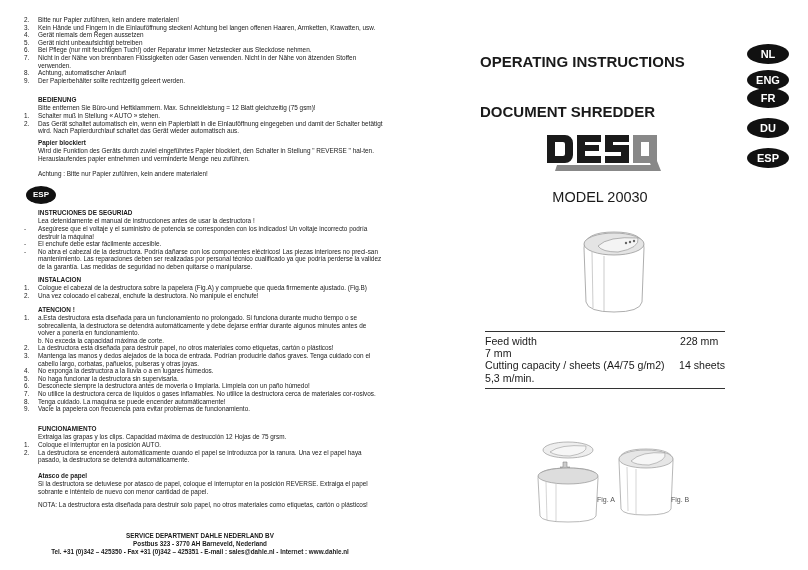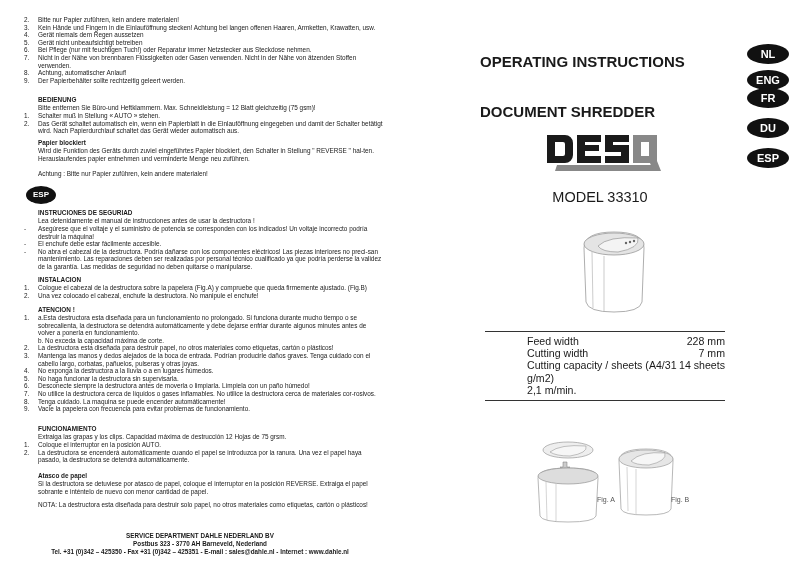--- a/index.html
+++ b/index.html
@@ -14,21 +14,21 @@
   .h { font-weight: bold; }
   .badge { background: #111; color: #fff; font-weight: bold; border-radius: 50%;
            display: flex; align-items: center; justify-content: center; position: absolute; }
   .esp-left { left: 26px; top: 186px; width: 30px; height: 18px; font-size: 8px; }
   .lang { left: 747px; width: 42px; height: 20px; font-size: 11px; }
   .footer { position: absolute; left: 0; width: 400px; text-align: center; font-weight: bold; font-size: 6.3px; line-height: 8px; top: 532px; }
   .title { position: absolute; left: 480px; width: 240px; text-align: left; font-weight: bold; font-size: 15px; }
   .logo { position: absolute; left: 543px; top: 131px; width: 130px; height: 44px; }
   .model { position: absolute; left: 480px; width: 240px; text-align: center; top: 189px; font-size: 14.5px; }
   .specs { position: absolute; left: 485px; top: 331px; width: 240px; border-top: 1.5px solid #333; border-bottom: 1.5px solid #333; padding: 3px 0 4px; font-size: 10.6px; line-height: 12.2px; }
-  .specs .row { display: flex; margin-left: 42px; }
+  .specs .row { display: flex; }
   .specs .lab { width: 195px; }
   .specs .val { flex: 1; white-space: nowrap; }
   .fig { position: absolute; }
   .figlabel { position: absolute; font-size: 7px; color: #555; }
 </style>
 </head>
 <body>
 
 <div class="left">
 
@@ -196,48 +196,47 @@
   <svg class="logo" viewBox="0 0 130 44">
     <polygon points="14,34 112,34 114,40 12,40" fill="#888"></polygon>
     <g fill="#1a1a1a">
       <path d="M4,4 h18 a8,8 0 0 1 8,8 v12 a8,8 0 0 1 -8,8 h-18 z M12,11 v14 h8 a2,2 0 0 0 2,-2 v-10 a2,2 0 0 0 -2,-2 z"></path>
       <path d="M34,4 h24 v7 h-16 v3 h14 v6 h-14 v5 h16 v7 h-24 z"></path>
       <path d="M62,4 h24 v7 h-16 v3 h16 v18 h-24 v-7 h16 v-4 h-16 z"></path>
     </g>
     <path d="M90,4 h24 v26 l4,10 h-8 l-3,-8 h-17 z M98,11 v14 h8 v-14 z" fill="#888"></path>
   </svg>
 
-  <div class="model">MODEL 33310</div>
+  <div class="model">MODEL 20030</div>
 
   <svg class="fig" style="left:578px; top:228px;" width="72" height="86" viewBox="0 0 72 86">
     <path d="M6,20 Q6,4 36,4 Q66,4 66,20 L64,74 Q62,84 36,84 Q10,84 8,74 Z" fill="#fff" stroke="#999" stroke-width="0.8"></path>
     <ellipse cx="36" cy="16" rx="30" ry="11" fill="#e4e4e4" stroke="#999" stroke-width="0.8"></ellipse>
     <path d="M20,18 Q30,8 60,10 Q62,20 40,24 Q24,24 20,18 Z" fill="#f4f4f4" stroke="#888" stroke-width="0.6"></path>
     <circle cx="52" cy="14" r="1.2" fill="#666"></circle>
       <circle cx="56" cy="13" r="1.2" fill="#666"></circle>
       <circle cx="48" cy="15" r="1.2" fill="#666"></circle>
     <line x1="14" y1="24" x2="15" y2="80" stroke="#aaa" stroke-width="0.6"></line>
     <line x1="26" y1="28" x2="26" y2="83" stroke="#aaa" stroke-width="0.6"></line>
   </svg>
 
   <div class="specs">
     <div class="row">
         <span class="lab">Feed width</span>
         <span class="val">228 mm</span>
       </div>
     <div class="row">
-        <span class="lab">Cutting width</span>
         <span class="val">7 mm</span>
       </div>
     <div class="row">
-        <span class="lab">Cutting capacity / sheets (A4/31 g/m2)</span>
+        <span class="lab">Cutting capacity / sheets (A4/75 g/m2)</span>
         <span class="val">14 sheets</span>
       </div>
     <div class="row">
-        <span class="val">2,1 m/min.</span>
+        <span class="val">5,3 m/min.</span>
       </div>
   </div>
 
   <svg class="fig" style="left:536px; top:440px;" width="66" height="84" viewBox="0 0 66 84">
     <ellipse cx="32" cy="10" rx="25" ry="8" fill="#eee" stroke="#999" stroke-width="0.7"></ellipse>
     <path d="M14,12 Q24,4 50,6 Q52,13 34,16 Q20,16 14,12 Z" fill="#f6f6f6" stroke="#888" stroke-width="0.5"></path>
     <polygon points="27,22 31,22 31,27 34,27 29,31 24,27 27,27" fill="#ccc" stroke="#777" stroke-width="0.5"></polygon>
     <path d="M2,38 Q2,28 32,28 Q62,28 62,38 L60,76 Q58,82 32,82 Q6,82 4,76 Z" fill="#fff" stroke="#999" stroke-width="0.7"></path>
     <ellipse cx="32" cy="36" rx="30" ry="8" fill="#ddd" stroke="#888" stroke-width="0.6"></ellipse>
     <line x1="10" y1="42" x2="11" y2="80" stroke="#aaa" stroke-width="0.5"></line>

